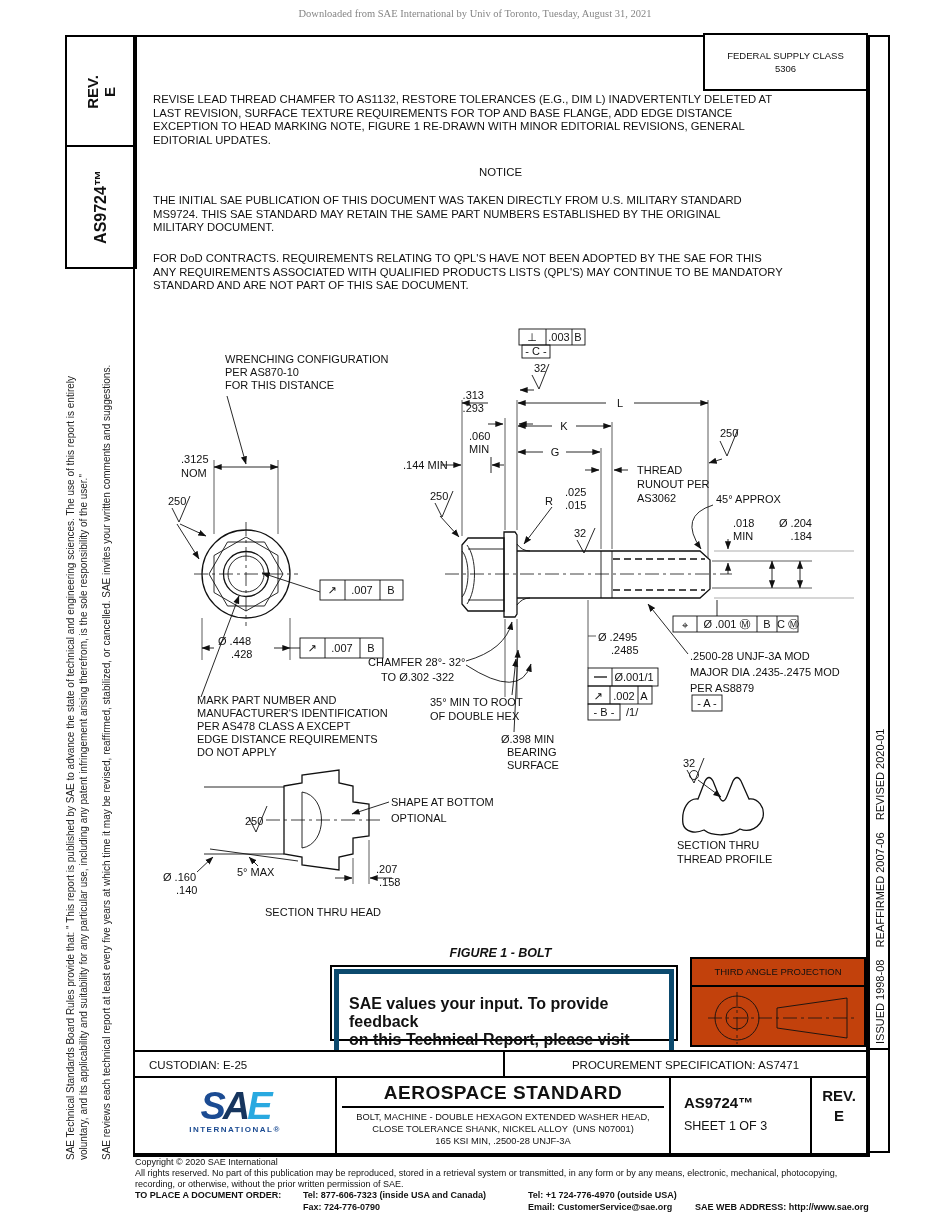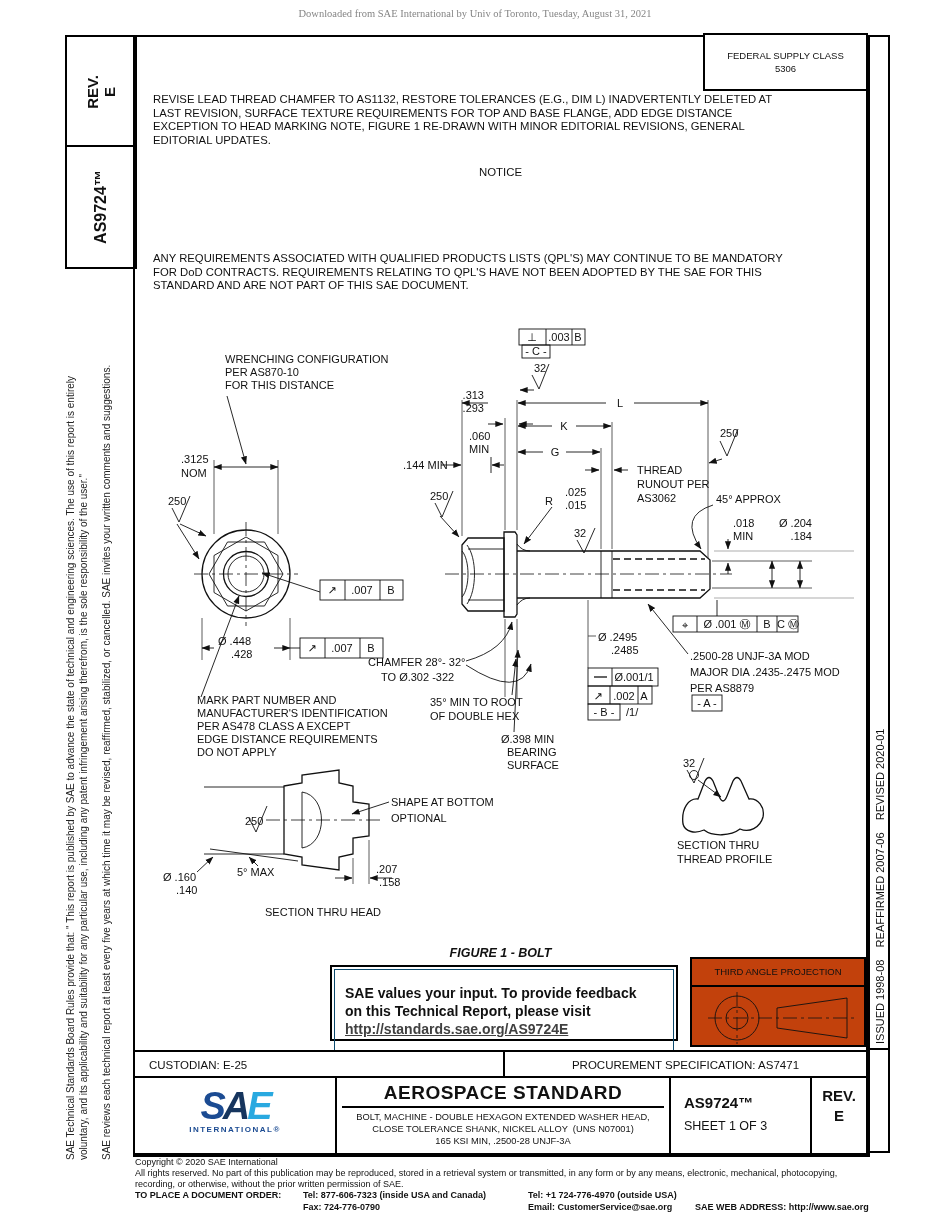--- a/index.html
+++ b/index.html
@@ -16,21 +16,21 @@
             line-height:13px;white-space:nowrap;}
   
   .mainborder{border:2px solid #000;}
   .fscbox{border:2px solid #000;text-align:center;font-size:9.5px;line-height:13px;padding-top:14px;box-sizing:border-box;background:#fff;}
   .sectitle{width:735px;text-align:center;font-size:11.4px;}
   .bodytext{font-size:11.3px;line-height:13.6px;}
   .bodytext div{white-space:pre;}
   .figcaption{width:735px;text-align:center;font-weight:bold;font-style:italic;font-size:12.5px;}
   
   .fb-outer{border:2px solid #000;background:#fff;}
-  .fb-inner{border:1px solid #0c4a6e;margin:2px;padding:14px 10px;font-size:14px;font-weight:bold;line-height:18px;}
+  .fb-inner{border:5px solid #0c4a6e;margin:2px;padding:21px 10px;font-size:16px;font-weight:bold;line-height:18px;}
   .fb-link{text-decoration:underline;}
   
   .proj{border:2px solid #000;background:#c2410c;box-sizing:border-box;}
   .proj-title{border-bottom:2px solid #000;height:26px;line-height:26px;text-align:center;font-size:9.5px;}
   
   .cell{position:absolute;box-sizing:border-box;background:#fff;}
   .b2{border:2px solid #000;}
   .custodian{font-size:11.5px;line-height:26px;padding-left:14px;}
   .proc{font-size:11.5px;line-height:26px;text-align:center;}
   .aero-title{font-weight:bold;font-size:19px;text-align:center;padding-top:4px;letter-spacing:0.5px;}
@@ -92,23 +92,28 @@
   </div>
 
   <div class="abs bodytext" style="left:153px;top:93px;width:712px;">
       <div>REVISE LEAD THREAD CHAMFER TO AS1132, RESTORE TOLERANCES (E.G., DIM L) INADVERTENTLY DELETED AT</div>
       <div>LAST REVISION, SURFACE TEXTURE REQUIREMENTS FOR TOP AND BASE FLANGE, ADD EDGE DISTANCE</div>
       <div>EXCEPTION TO HEAD MARKING NOTE, FIGURE 1 RE-DRAWN WITH MINOR EDITORIAL REVISIONS, GENERAL</div>
       <div>EDITORIAL UPDATES.</div>
     </div>
 
   <div class="abs sectitle" style="left:133px;top:166px;">NOTICE</div>
+  <div class="abs bodytext" style="left:153px;top:194px;width:712px;">
+      <div>THE INITIAL SAE PUBLICATION OF THIS DOCUMENT WAS TAKEN DIRECTLY FROM U.S. MILITARY STANDARD</div>
+      <div>MS9724. THIS SAE STANDARD MAY RETAIN THE SAME PART NUMBERS ESTABLISHED BY THE ORIGINAL</div>
+      <div>MILITARY DOCUMENT.</div>
+    </div>
   <div class="abs bodytext" style="left:153px;top:252px;width:712px;">
+      <div>FOR DoD CONTRACTS. REQUIREMENTS RELATING TO QPL'S HAVE NOT BEEN ADOPTED BY THE SAE FOR THIS</div>
       <div>ANY REQUIREMENTS ASSOCIATED WITH QUALIFIED PRODUCTS LISTS (QPL'S) MAY CONTINUE TO BE MANDATORY</div>
-      <div>FOR DoD CONTRACTS. REQUIREMENTS RELATING TO QPL'S HAVE NOT BEEN ADOPTED BY THE SAE FOR THIS</div>
       <div>STANDARD AND ARE NOT PART OF THIS SAE DOCUMENT.</div>
     </div>
 
   <svg class="abs" style="left:133px;top:315px;" width="737" height="635" viewBox="133 315 737 635">
     <defs>
       <marker id="ar" viewBox="0 0 10 10" refX="9.5" refY="5" markerWidth="9" markerHeight="9" orient="auto-start-reverse">
         <path d="M0,1.2 L10,5 L0,8.8 z" fill="#111"></path>
       </marker>
       <pattern id="h45" patternUnits="userSpaceOnUse" width="6" height="6">
         <path d="M0,6 L6,0" stroke="#111" stroke-width="0.8"></path>

